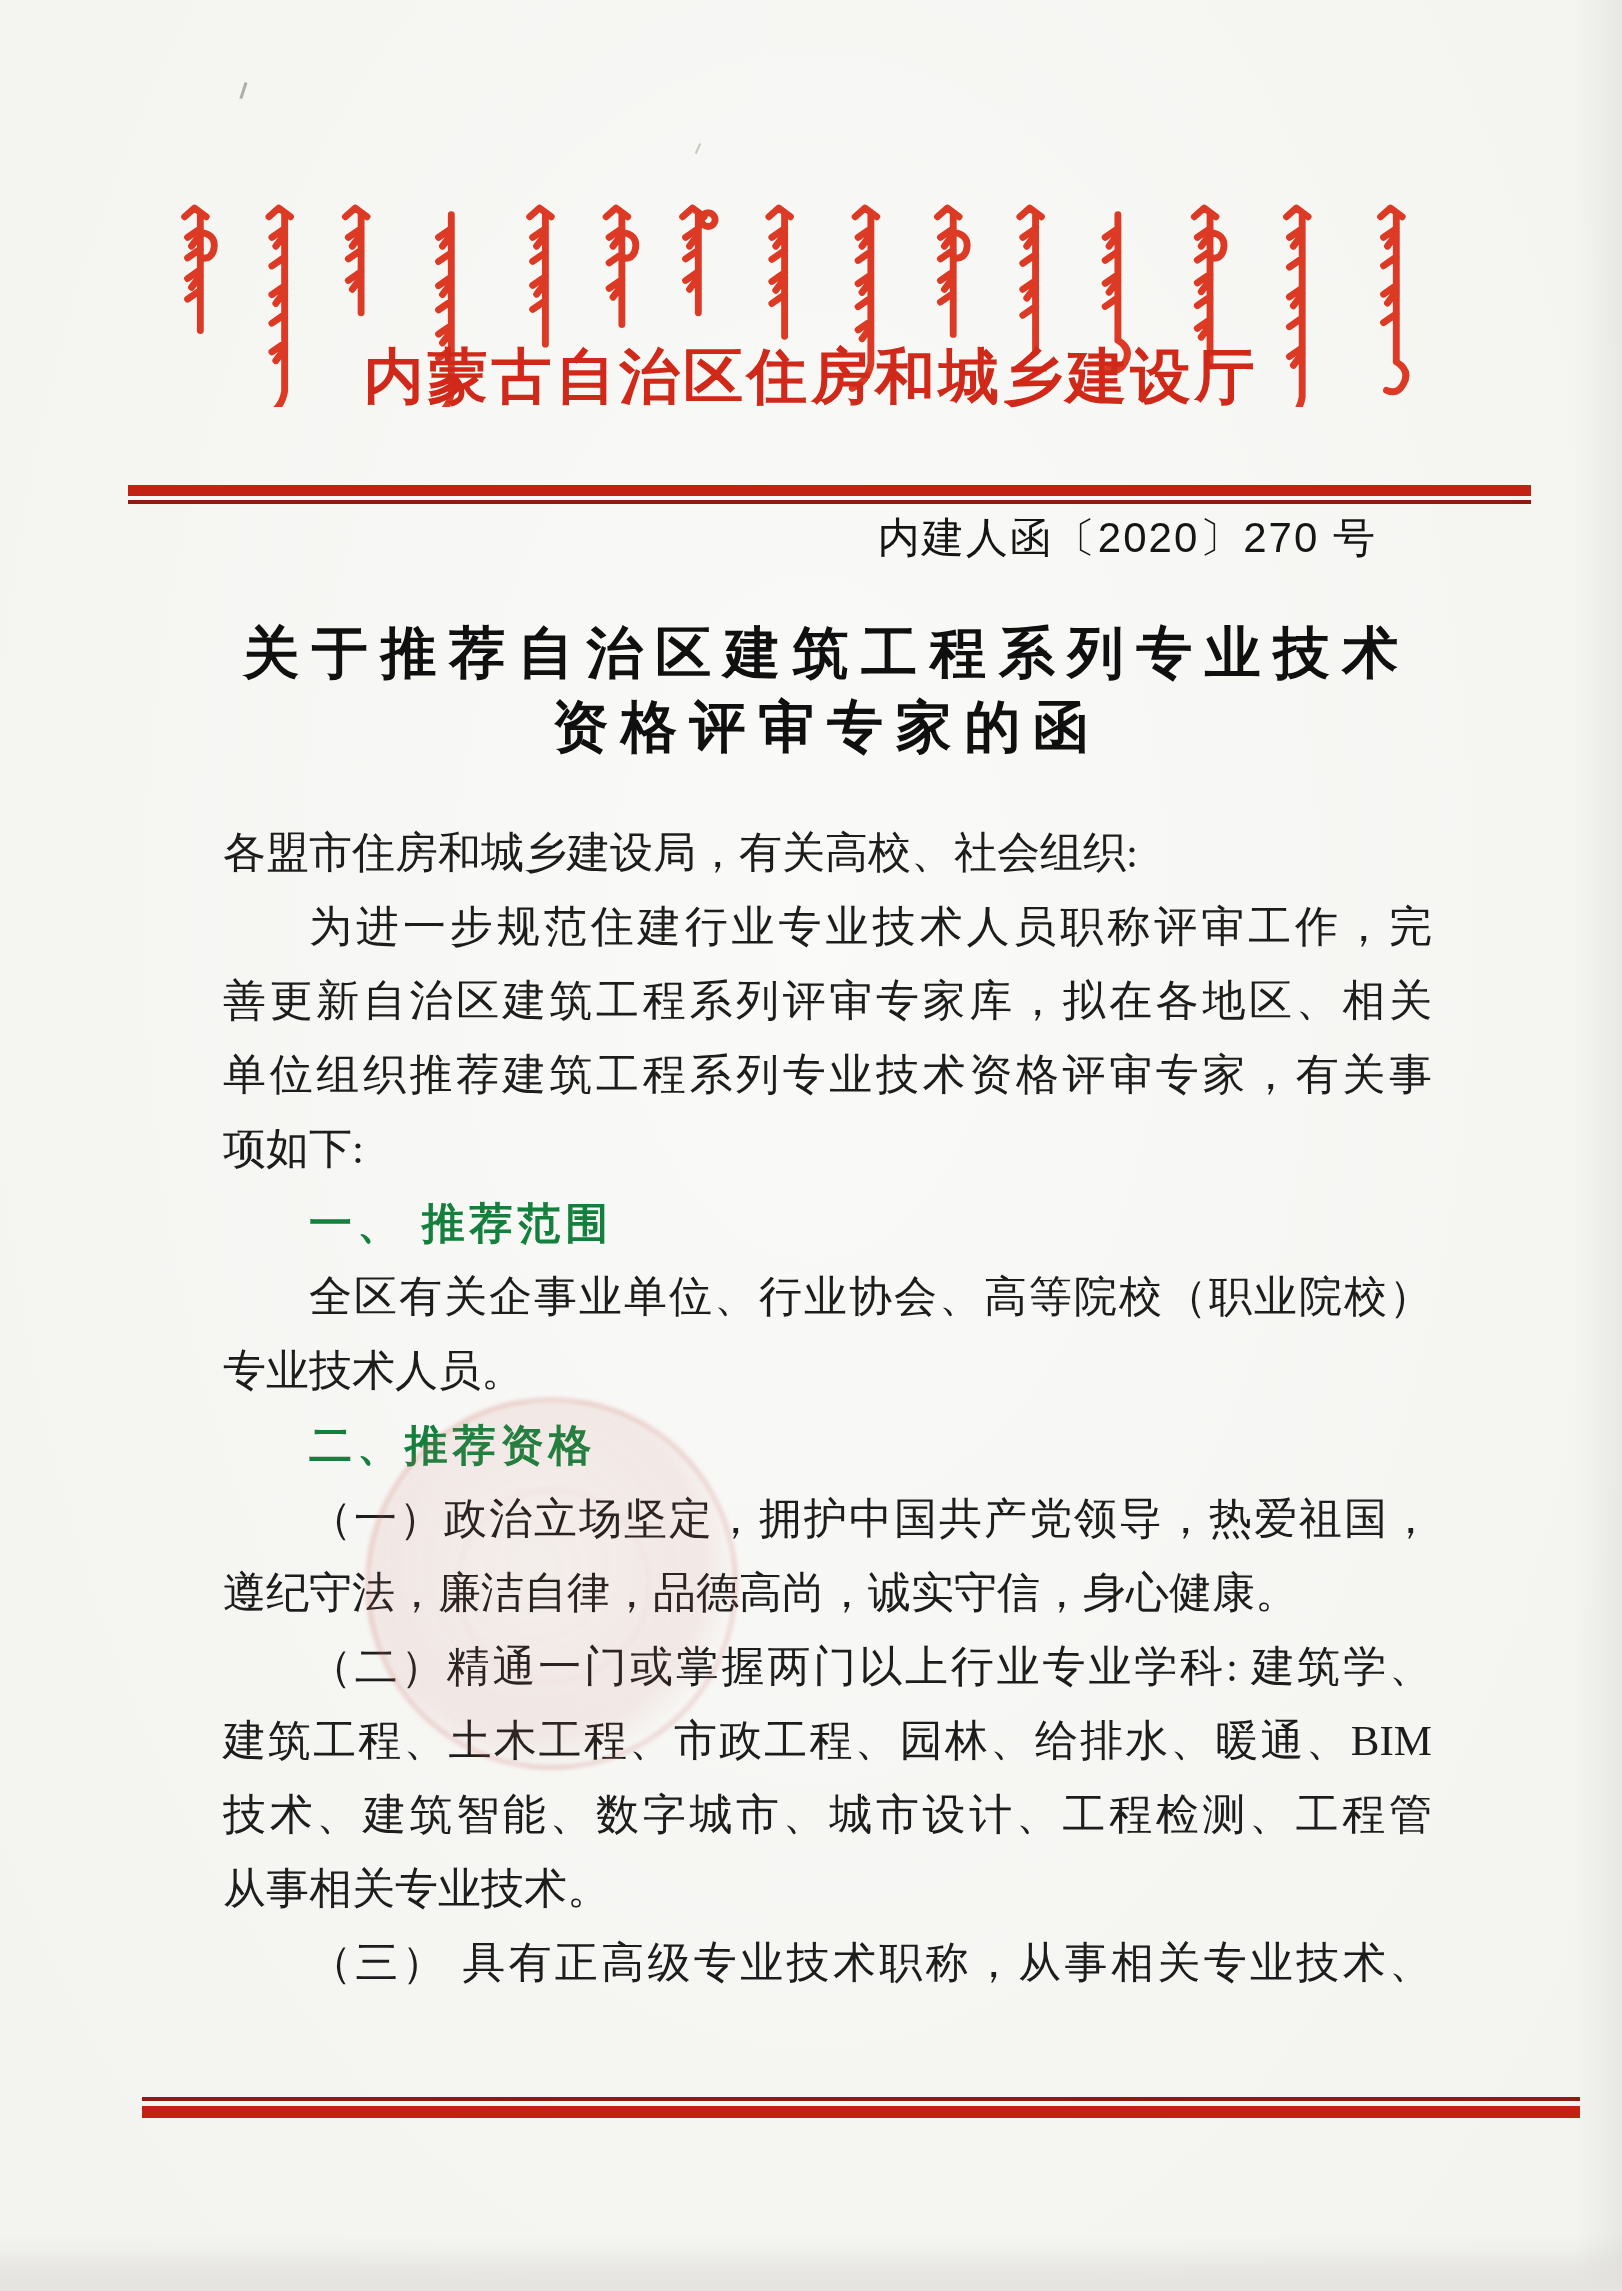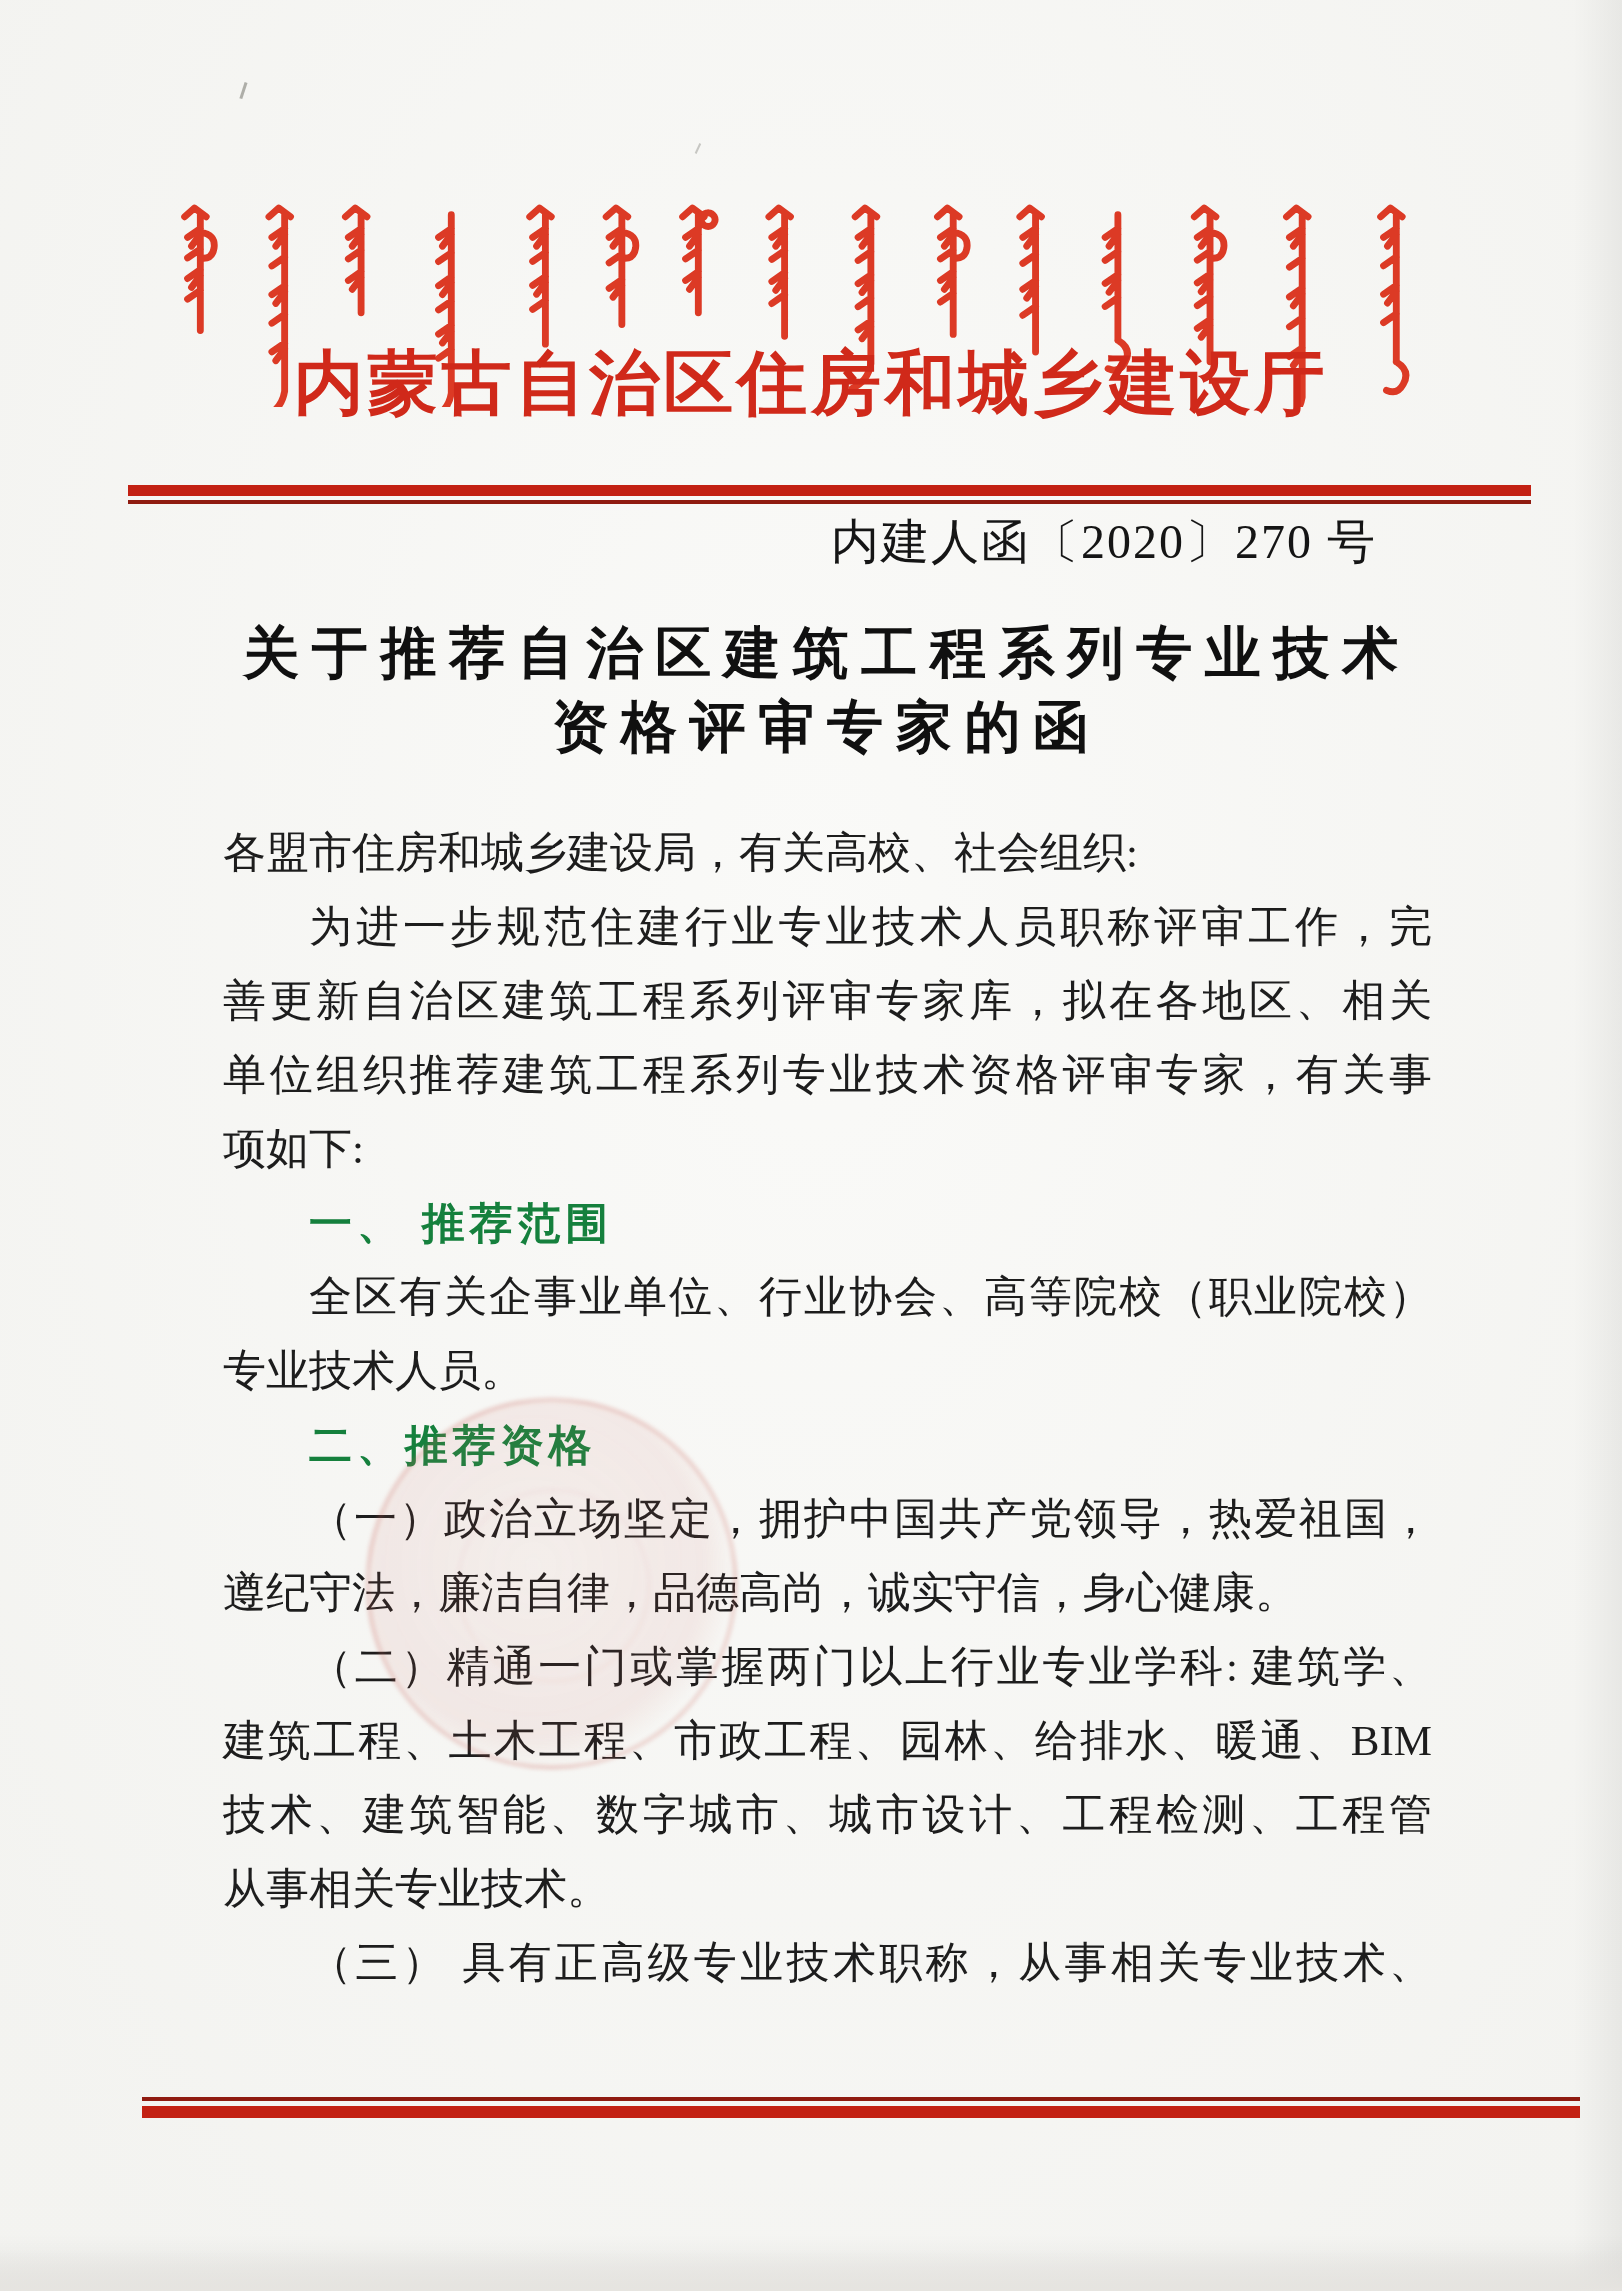--- a/index.html
+++ b/index.html
@@ -16,31 +16,31 @@
     content:"";position:absolute;inset:0;pointer-events:none;
     background:
       linear-gradient(to right, rgba(0,0,0,0) 97%, rgba(0,0,0,0.05) 100%),
       linear-gradient(to bottom, rgba(0,0,0,0) 97.5%, rgba(0,0,0,0.07) 100%),
       radial-gradient(ellipse at 50% 40%, rgba(255,255,255,0.35), rgba(0,0,0,0.015) 90%);
   }
   .mongolian{position:absolute;left:167px;top:201px;width:1294px;height:206px;}
   .agency{
     position:absolute;left:0;top:337px;width:1622px;height:127px;
     margin:0;text-align:center;
-    font-size:70px;font-weight:900;letter-spacing:3.9px;
+    font-size:60px;font-weight:900;letter-spacing:3.9px;
     color:#d0291a;font-family:"Liberation Serif",serif;
     white-space:nowrap;
   }
   .rule{position:absolute;left:128px;width:1403px;}
   .rule-top-thick{top:485px;height:10.8px;background:#c32113;}
   .rule-top-thin{top:500px;height:3.9px;background:#8f1b10;}
   .docnum{
     position:absolute;top:510px;left:686px;width:691px;height:61px;
-    text-align:right;font-size:48px;letter-spacing:2px;color:#151515;
-    font-family:Liberation Serif, serif;white-space:nowrap;
+    text-align:right;font-size:42px;letter-spacing:2px;color:#151515;
+    font-family:Liberation Sans, sans-serif;white-space:nowrap;
   }
   .doc-title{
     position:absolute;left:0;top:600px;width:1622px;margin:16px;
     text-align:center;color:#101010;
     font-size:56px;line-height:74px;font-weight:900;letter-spacing:12.7px;
     font-family:"Liberation Serif",serif;
   }
   .bodytext{position:absolute;left:223px;top:816px;width:1209px;}
   .ln{
     height:74px;line-height:74px;font-size:43px;color:#1d1d1d;

